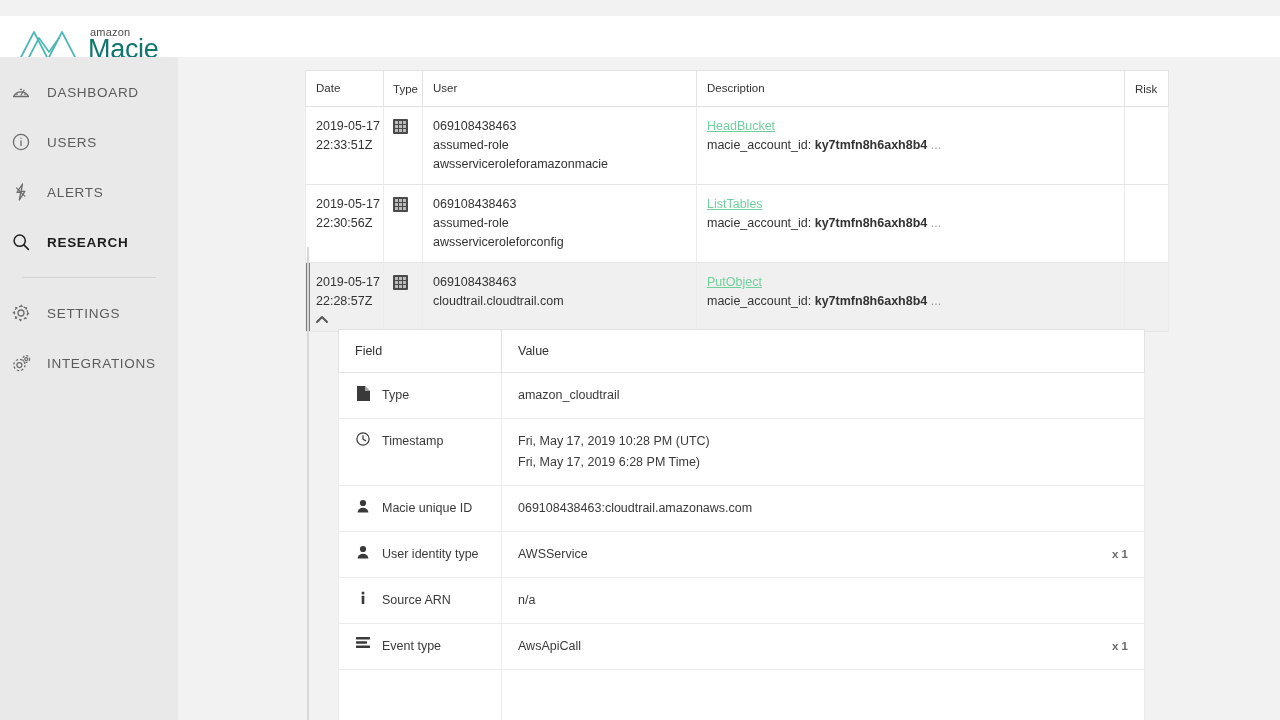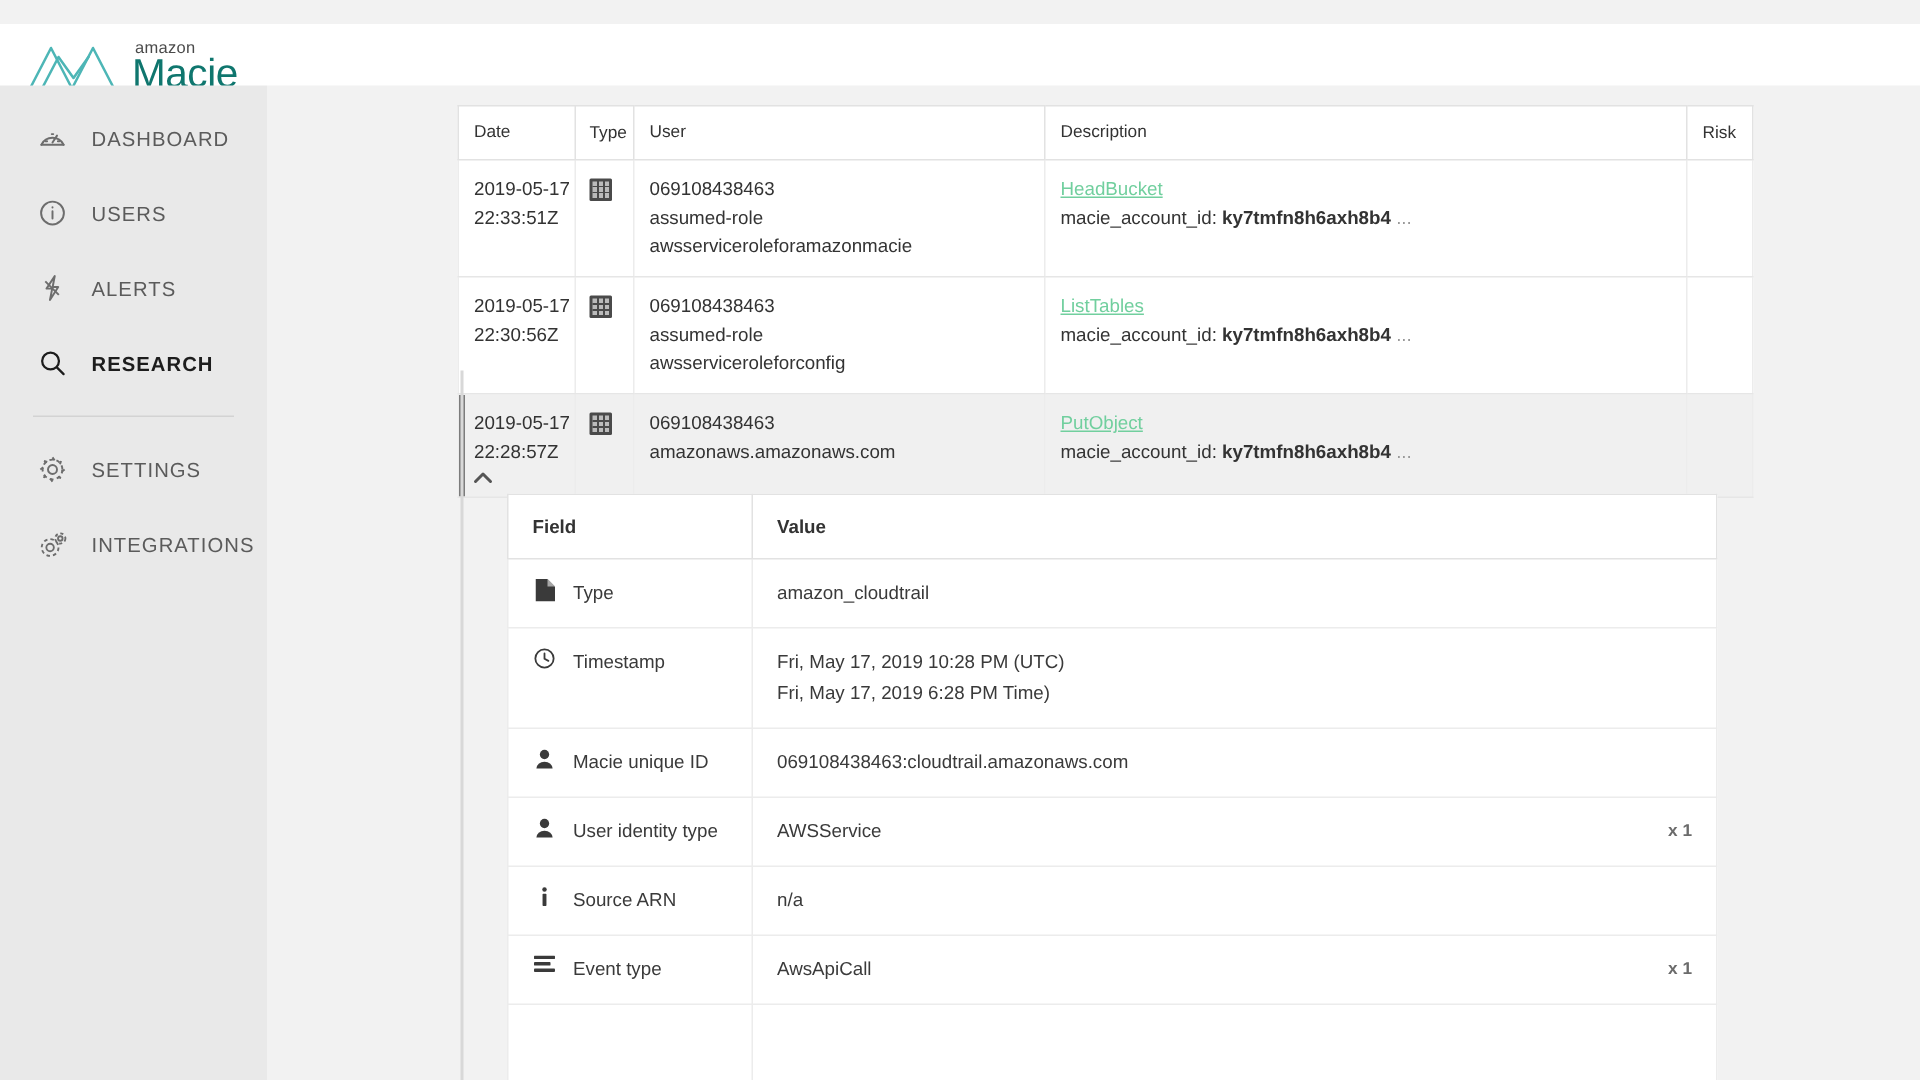--- a/index.html
+++ b/index.html
@@ -38,21 +38,21 @@
   .chev { margin-left: 11px; display: inline-block; }
   .chev svg { display: block; }
 
   
   .sidebar {
     position: absolute; top: 57px; left: 0; width: 178px; height: 663px;
     background: #e9e9e9;
   }
   .nav-item {
     display: flex; align-items: center; height: 50px;
-    padding-left: 22px; cursor: pointer;
+    padding-left: 8px; cursor: pointer;
   }
   .nav-icon {
     width: 26px; height: 26px; display: flex; align-items: center;
     justify-content: center; flex: 0 0 26px;
   }
   .nav-label {
     margin-left: 13px; font-size: 13.5px; letter-spacing: .7px;
     color: #5b5b5b; font-weight: 400;
   }
   .nav-item.active .nav-label { color: #1d1d1d; font-weight: 700; }
@@ -129,21 +129,21 @@
   
   .detail-wrap {
     position: absolute; left: 160px; top: 272px; width: 807px;
     height: 391px; overflow: hidden;
   }
   .detail-table {
     width: 807px; border-collapse: collapse; background: #fff;
     table-layout: fixed;
   }
   .detail-table th {
-    text-align: left; font-size: 12.5px; font-weight: 700; color: #333;
+    text-align: left; font-size: 12.5px; font-weight: 400; color: #333;
     padding: 14px 16px; border: 1px solid #e2e2e2; background: #fff;
     height: 40px;
   }
   .detail-table td {
     border-left: 1px solid #ececec; border-right: 1px solid #ececec;
     border-bottom: 1px solid #ececec;
     font-size: 12.5px; color: #3a3a3a; background: #fff;
     padding: 12px 16px; vertical-align: top; line-height: 21px;
   }
   .th-field { width: 163px; }
@@ -313,21 +313,21 @@
       <tr class="evt-row selected">
         <td class="c-date">
           <div>2019-05-17</div>
           <div>22:28:57Z</div>
         </td>
         <td class="c-type">
           <span class="type-glyph"></span>
         </td>
         <td class="c-user">
           <div>069108438463</div>
-          <div>amazonaws.amazonaws.com</div>
+          <div>cloudtrail.cloudtrail.com</div>
         </td>
         <td class="c-desc">
           <a class="link-green" href="#">PutObject</a>
           <div class="desc-meta">
             <span>macie_account_id:</span>
             <b>ky7tmfn8h6axh8b4</b>
             <span class="ell">...</span>
           </div>
         </td>
         <td class="c-risk"></td>

